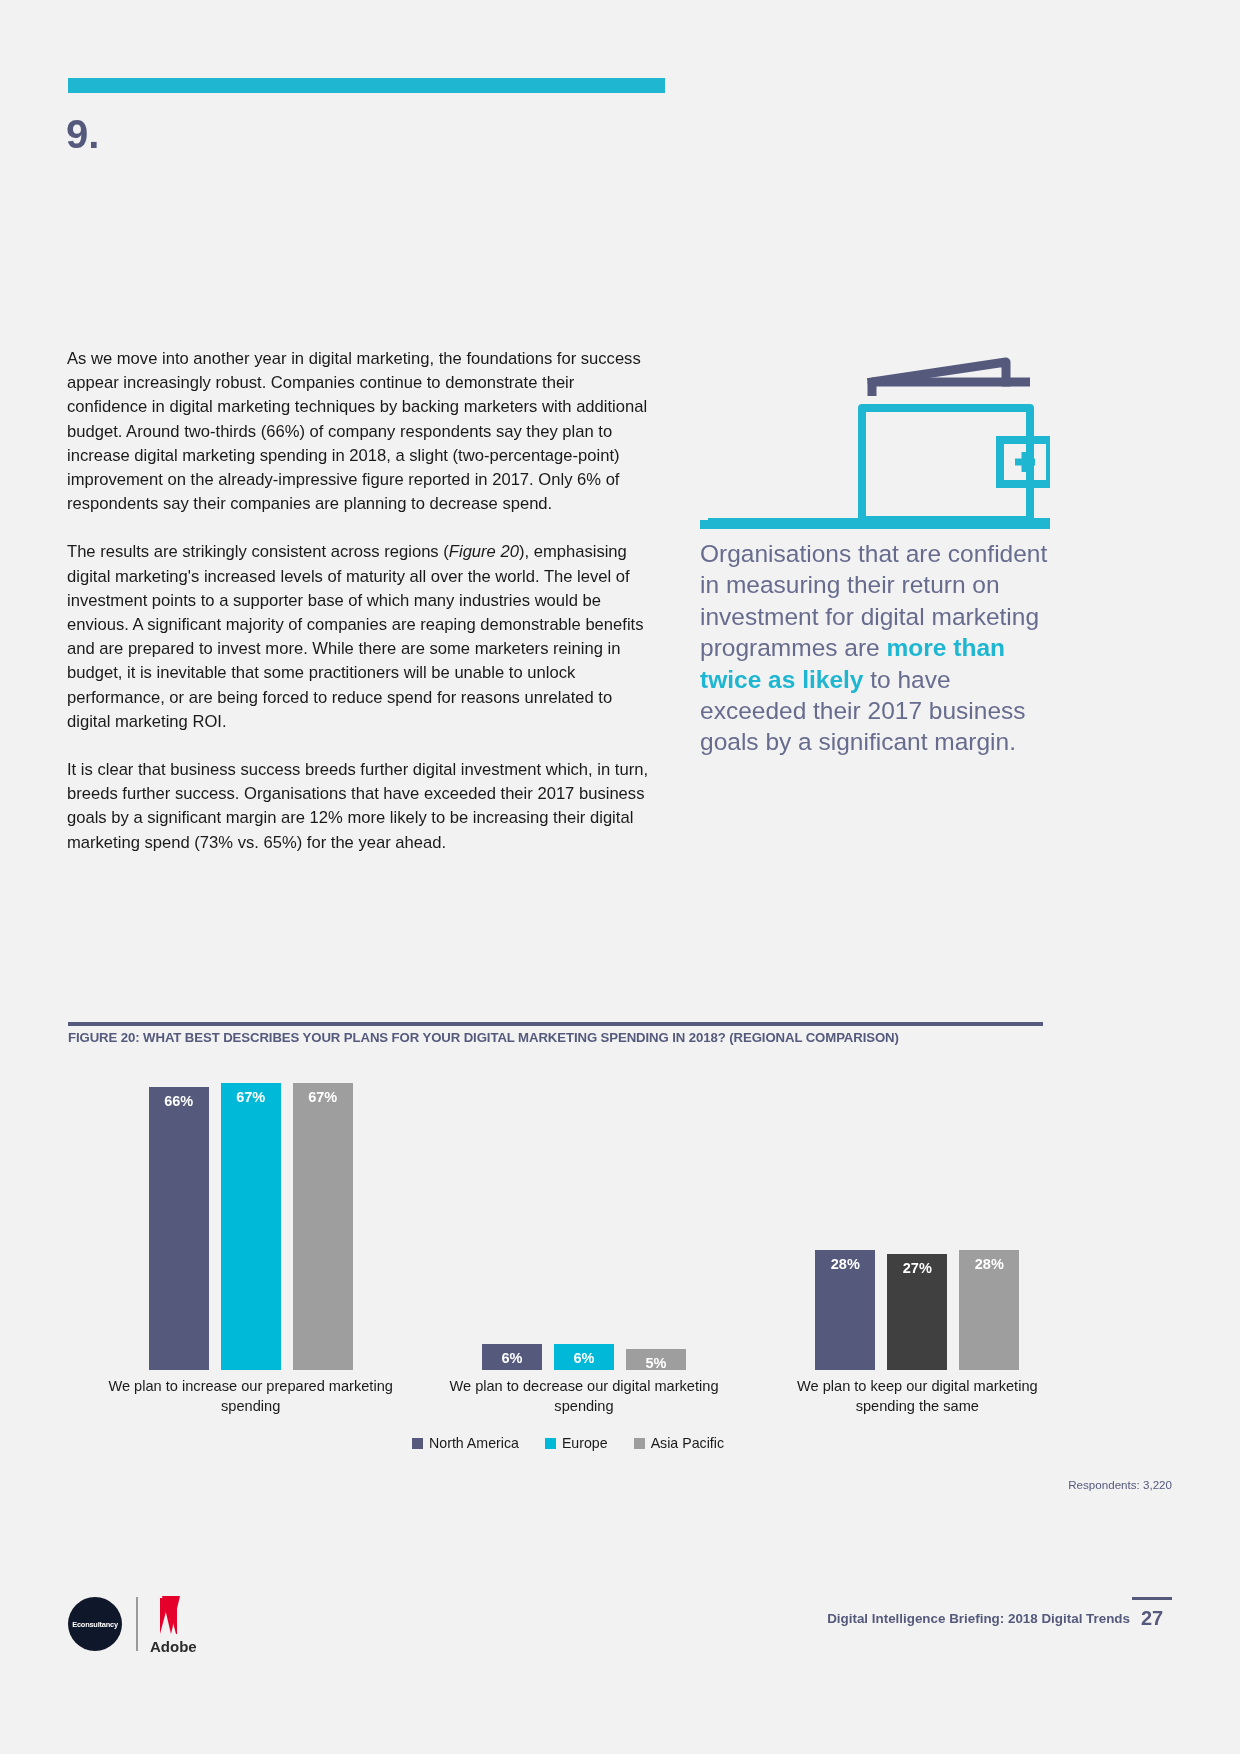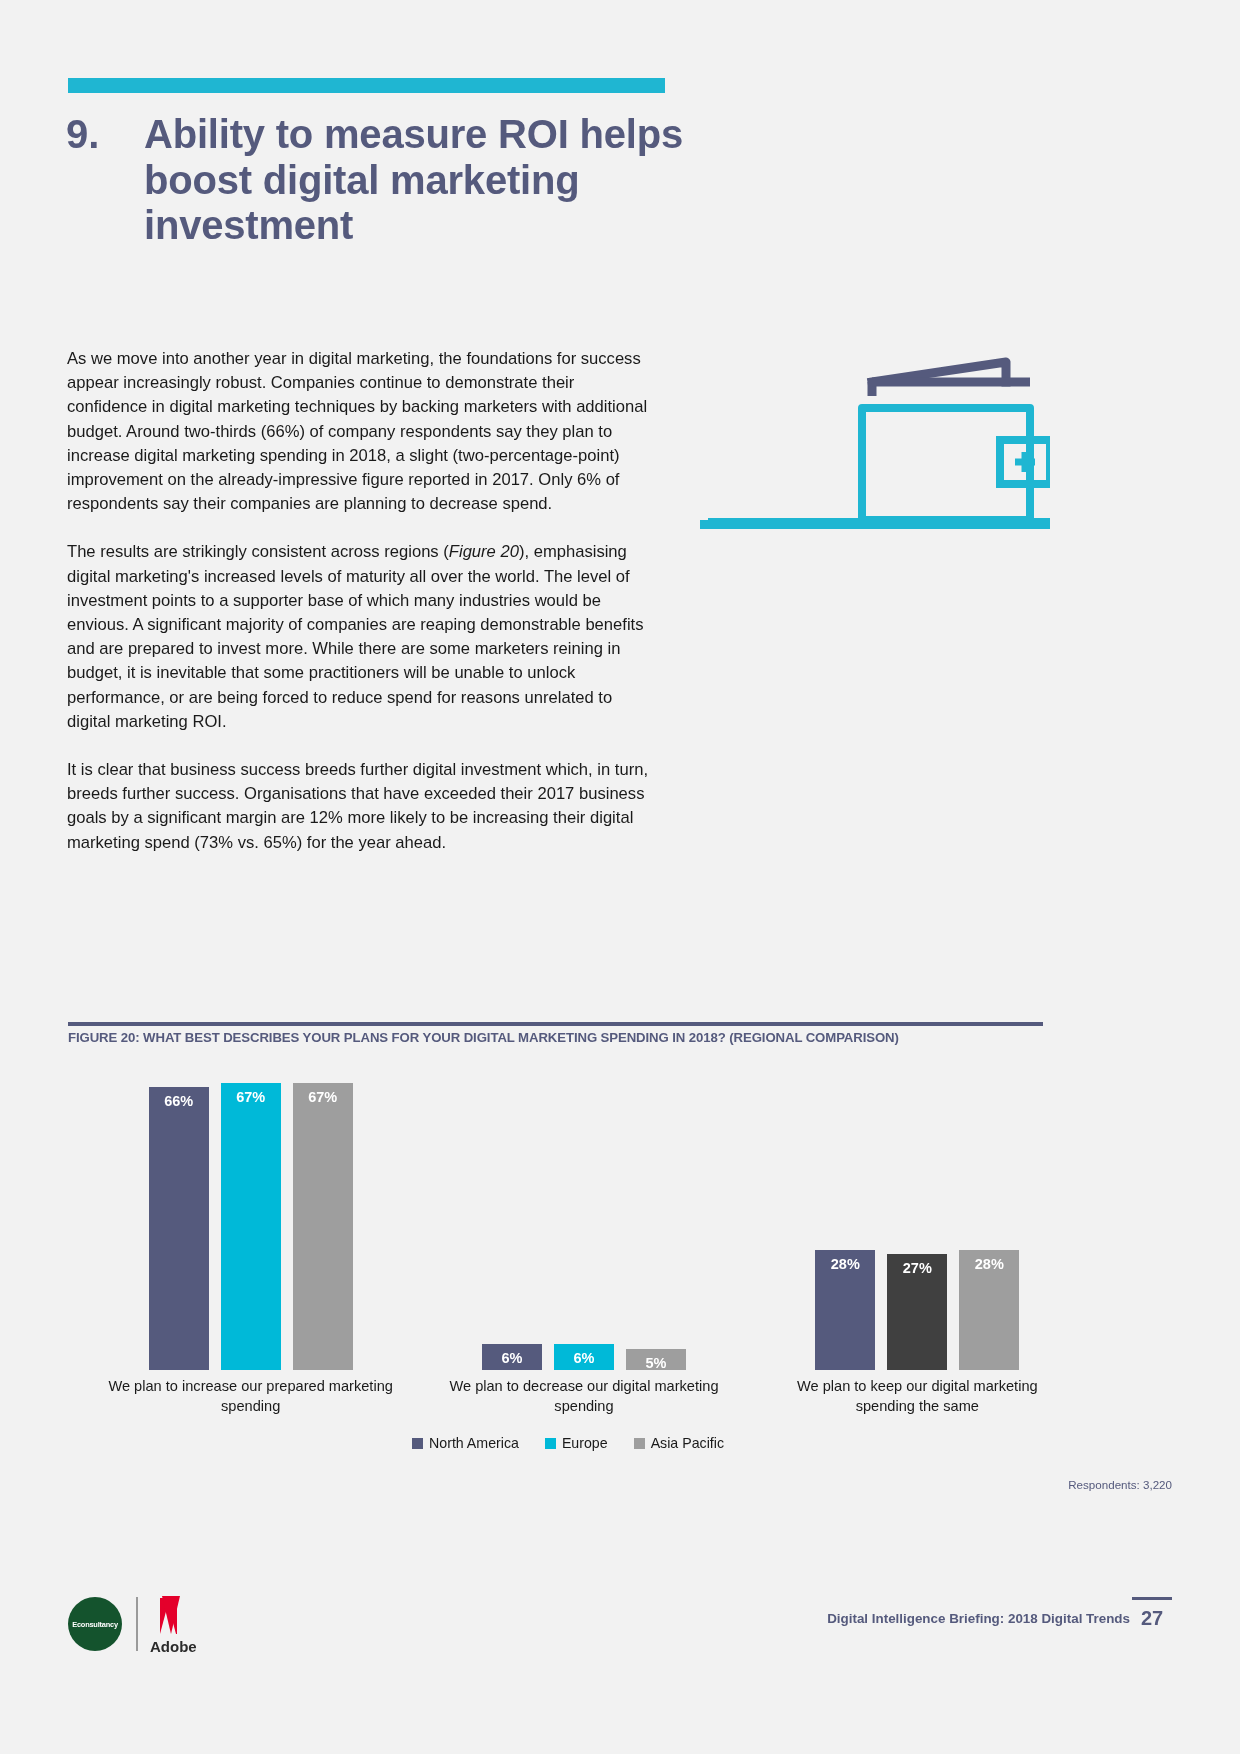--- a/index.html
+++ b/index.html
@@ -235,21 +235,21 @@
     font-weight: bold;
     color: #555a7d;
   }
   .econ-logo {
     position: absolute;
     left: 68px;
     top: 1597px;
     width: 54px;
     height: 54px;
     border-radius: 50%;
-    background: #14532d;
+    background: #0f172a;
     color: #ffffff;
     display: flex;
     align-items: center;
     justify-content: center;
     font-size: 7.4px;
     font-weight: bold;
     letter-spacing: -0.2px;
   }
   .logo-divider {
     position: absolute;
@@ -277,21 +277,20 @@
 </style>
 </head>
 <body>
 
 <div class="page">
 
   <div class="top-rule"></div>
 
   <div class="title-block">
     <div class="title-num">9.</div>
-    <div class="title-text">Ability to measure ROI helps boost digital marketing investment</div>
   </div>
 
   <div class="body-col">
     <p>As we move into another year in digital marketing, the foundations for success appear increasingly robust. Companies continue to demonstrate their confidence in digital marketing techniques by backing marketers with additional budget. Around two-thirds (66%) of company respondents say they plan to increase digital marketing spending in 2018, a slight (two-percentage-point) improvement on the already-impressive figure reported in 2017. Only 6% of respondents say their companies are planning to decrease spend.</p>
     <p><span>The results are strikingly consistent across regions (</span><em>Figure 20</em><span>), emphasising digital marketing's increased levels of maturity all over the world. The level of investment points to a supporter base of which many industries would be envious. A significant majority of companies are reaping demonstrable benefits and are prepared to invest more. While there are some marketers reining in budget, it is inevitable that some practitioners will be unable to unlock performance, or are being forced to reduce spend for reasons unrelated to digital marketing ROI.</span></p>
     <p>It is clear that business success breeds further digital investment which, in turn, breeds further success. Organisations that have exceeded their 2017 business goals by a significant margin are 12% more likely to be increasing their digital marketing spend (73% vs. 65%) for the year ahead.</p>
   </div>
 
   <div class="wallet-icon">
     <svg viewBox="0 0 350 185" width="350" height="185" xmlns="http://www.w3.org/2000/svg">
@@ -299,20 +298,23 @@
       <path d="M172 34 L172 48" fill="none" stroke="#555a7d" stroke-width="9" stroke-linecap="butt"></path>
       <path d="M172 34 L330 34" fill="none" stroke="#555a7d" stroke-width="9" stroke-linecap="butt"></path>
       <path d="M162 60 L330 60 L330 172 L162 172 Z" fill="none" stroke="#1fb6d2" stroke-width="8" stroke-linejoin="round"></path>
       <rect x="300" y="92" width="50" height="44" fill="none" stroke="#1fb6d2" stroke-width="8"></rect>
       <path d="M325 104 L325 124 M315 114 L335 114" stroke="#1fb6d2" stroke-width="7" stroke-linecap="butt"></path>
       <rect x="8" y="170" width="342" height="9" fill="#1fb6d2"></rect>
     </svg>
   </div>
 
   <div class="quote-rule"></div>
+  <div class="pull-quote">
+    <span>Organisations that are confident in measuring their return on investment for digital marketing programmes are </span><b>more than twice as likely</b><span> to have exceeded their 2017 business goals by a significant margin.</span>
+  </div>
 
   <div class="fig-rule"></div>
   <div class="fig-caption">FIGURE 20: WHAT BEST DESCRIBES YOUR PLANS FOR YOUR DIGITAL MARKETING SPENDING IN 2018? (REGIONAL COMPARISON)</div>
 
   <div class="chart">
     <div class="groups" id="chart-groups">
         <div class="group">
           <div class="bars">
             <div class="bar" style="height: 282.857px; background: rgb(85, 90, 125);">
               <span class="bar-val">66%</span>

